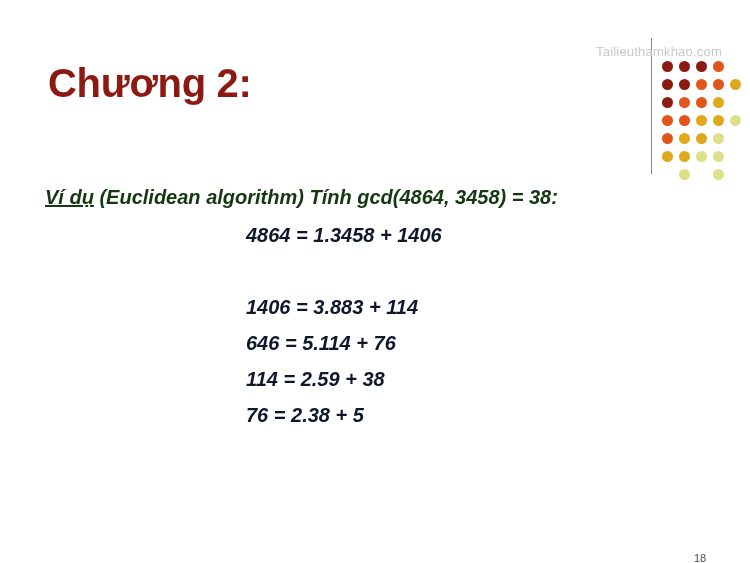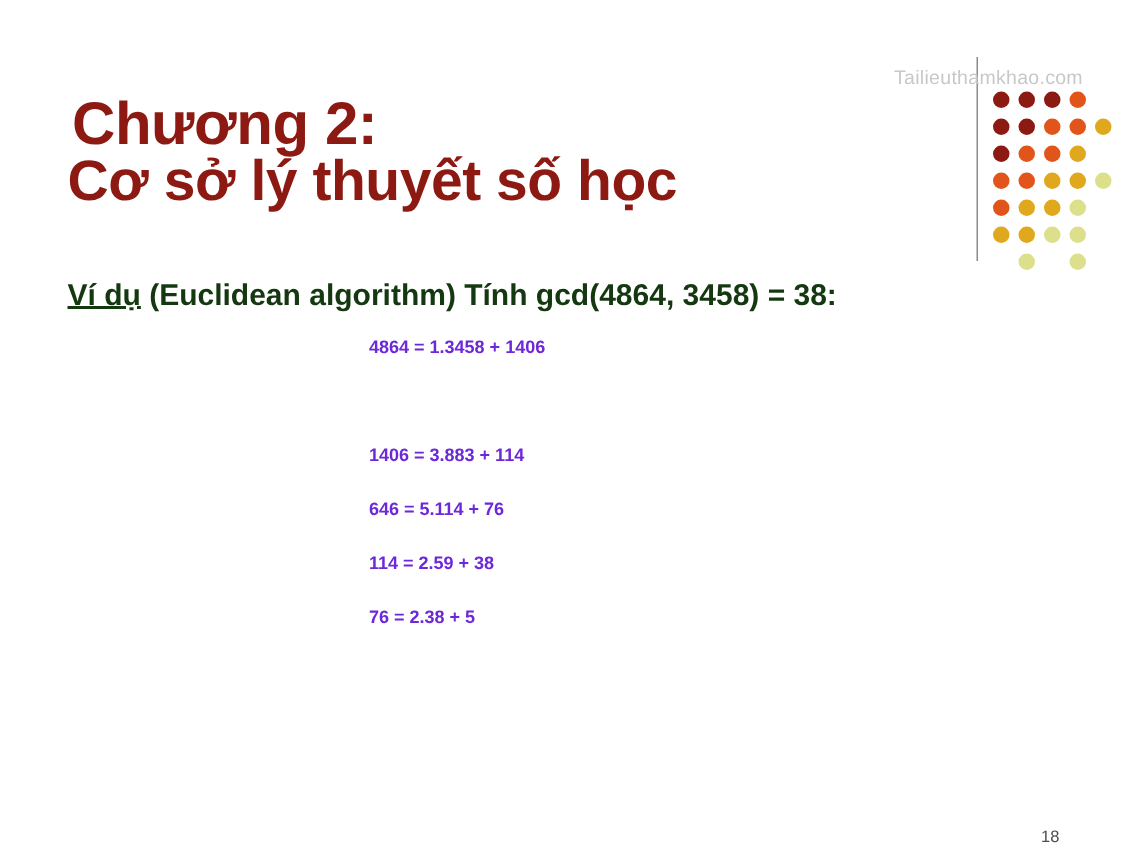--- a/index.html
+++ b/index.html
@@ -81,39 +81,40 @@
     letter-spacing: -0.3px;
   }
 
   
   #body-block {
     position: absolute;
     left: 0;
     top: 0;
     width: 750px;
     height: 405px;
+    font-style: italic;
   }
   .intro-line {
     position: absolute;
     left: 45px;
     top: 148px;
     font-size: 20px;
     font-weight: bold;
     color: #14380f;
     white-space: nowrap;
   }
   .intro-line .label {
     text-decoration: underline;
   }
   .eq-line {
     position: absolute;
     left: 246px;
-    font-size: 12px;
+    font-size: 20px;
     font-weight: bold;
-    color: #6d28d9;
+    color: #0f172a;
     white-space: nowrap;
   }
 
   
   #page-number {
     position: absolute;
     left: 694px;
     top: 514px;
     font-size: 11px;
     color: #4d4d4d;
@@ -154,21 +155,20 @@
       <span class="dot" style="left: 53px; top: 75px; background: rgb(221, 224, 138);"></span>
       <span class="dot" style="left: 2px; top: 93px; background: rgb(224, 168, 28);"></span>
       <span class="dot" style="left: 19px; top: 93px; background: rgb(224, 168, 28);"></span>
       <span class="dot" style="left: 36px; top: 93px; background: rgb(221, 224, 138);"></span>
       <span class="dot" style="left: 53px; top: 93px; background: rgb(221, 224, 138);"></span>
       <span class="dot" style="left: 19px; top: 111px; background: rgb(221, 224, 138);"></span>
       <span class="dot" style="left: 53px; top: 111px; background: rgb(221, 224, 138);"></span>
     </div>
 
   <div id="title-line-1">Chương 2:</div>
-  <div id="title-line-2">Cơ sở lý thuyết số học</div>
 
   <div id="body-block">
     <div class="intro-line">
       <span class="label">Ví dụ</span><span> (Euclidean algorithm) Tính gcd(4864, 3458) = 38:</span>
     </div>
   <div class="eq-line" style="top: 186px;">4864 = 1.3458 + 1406</div>
       <div class="eq-line" style="top: 258px;">1406 = 3.883 + 114</div>
       <div class="eq-line" style="top: 294px;">646 = 5.114 + 76</div>
       <div class="eq-line" style="top: 330px;">114 = 2.59 + 38</div>
       <div class="eq-line" style="top: 366px;">76 = 2.38 + 5</div>

